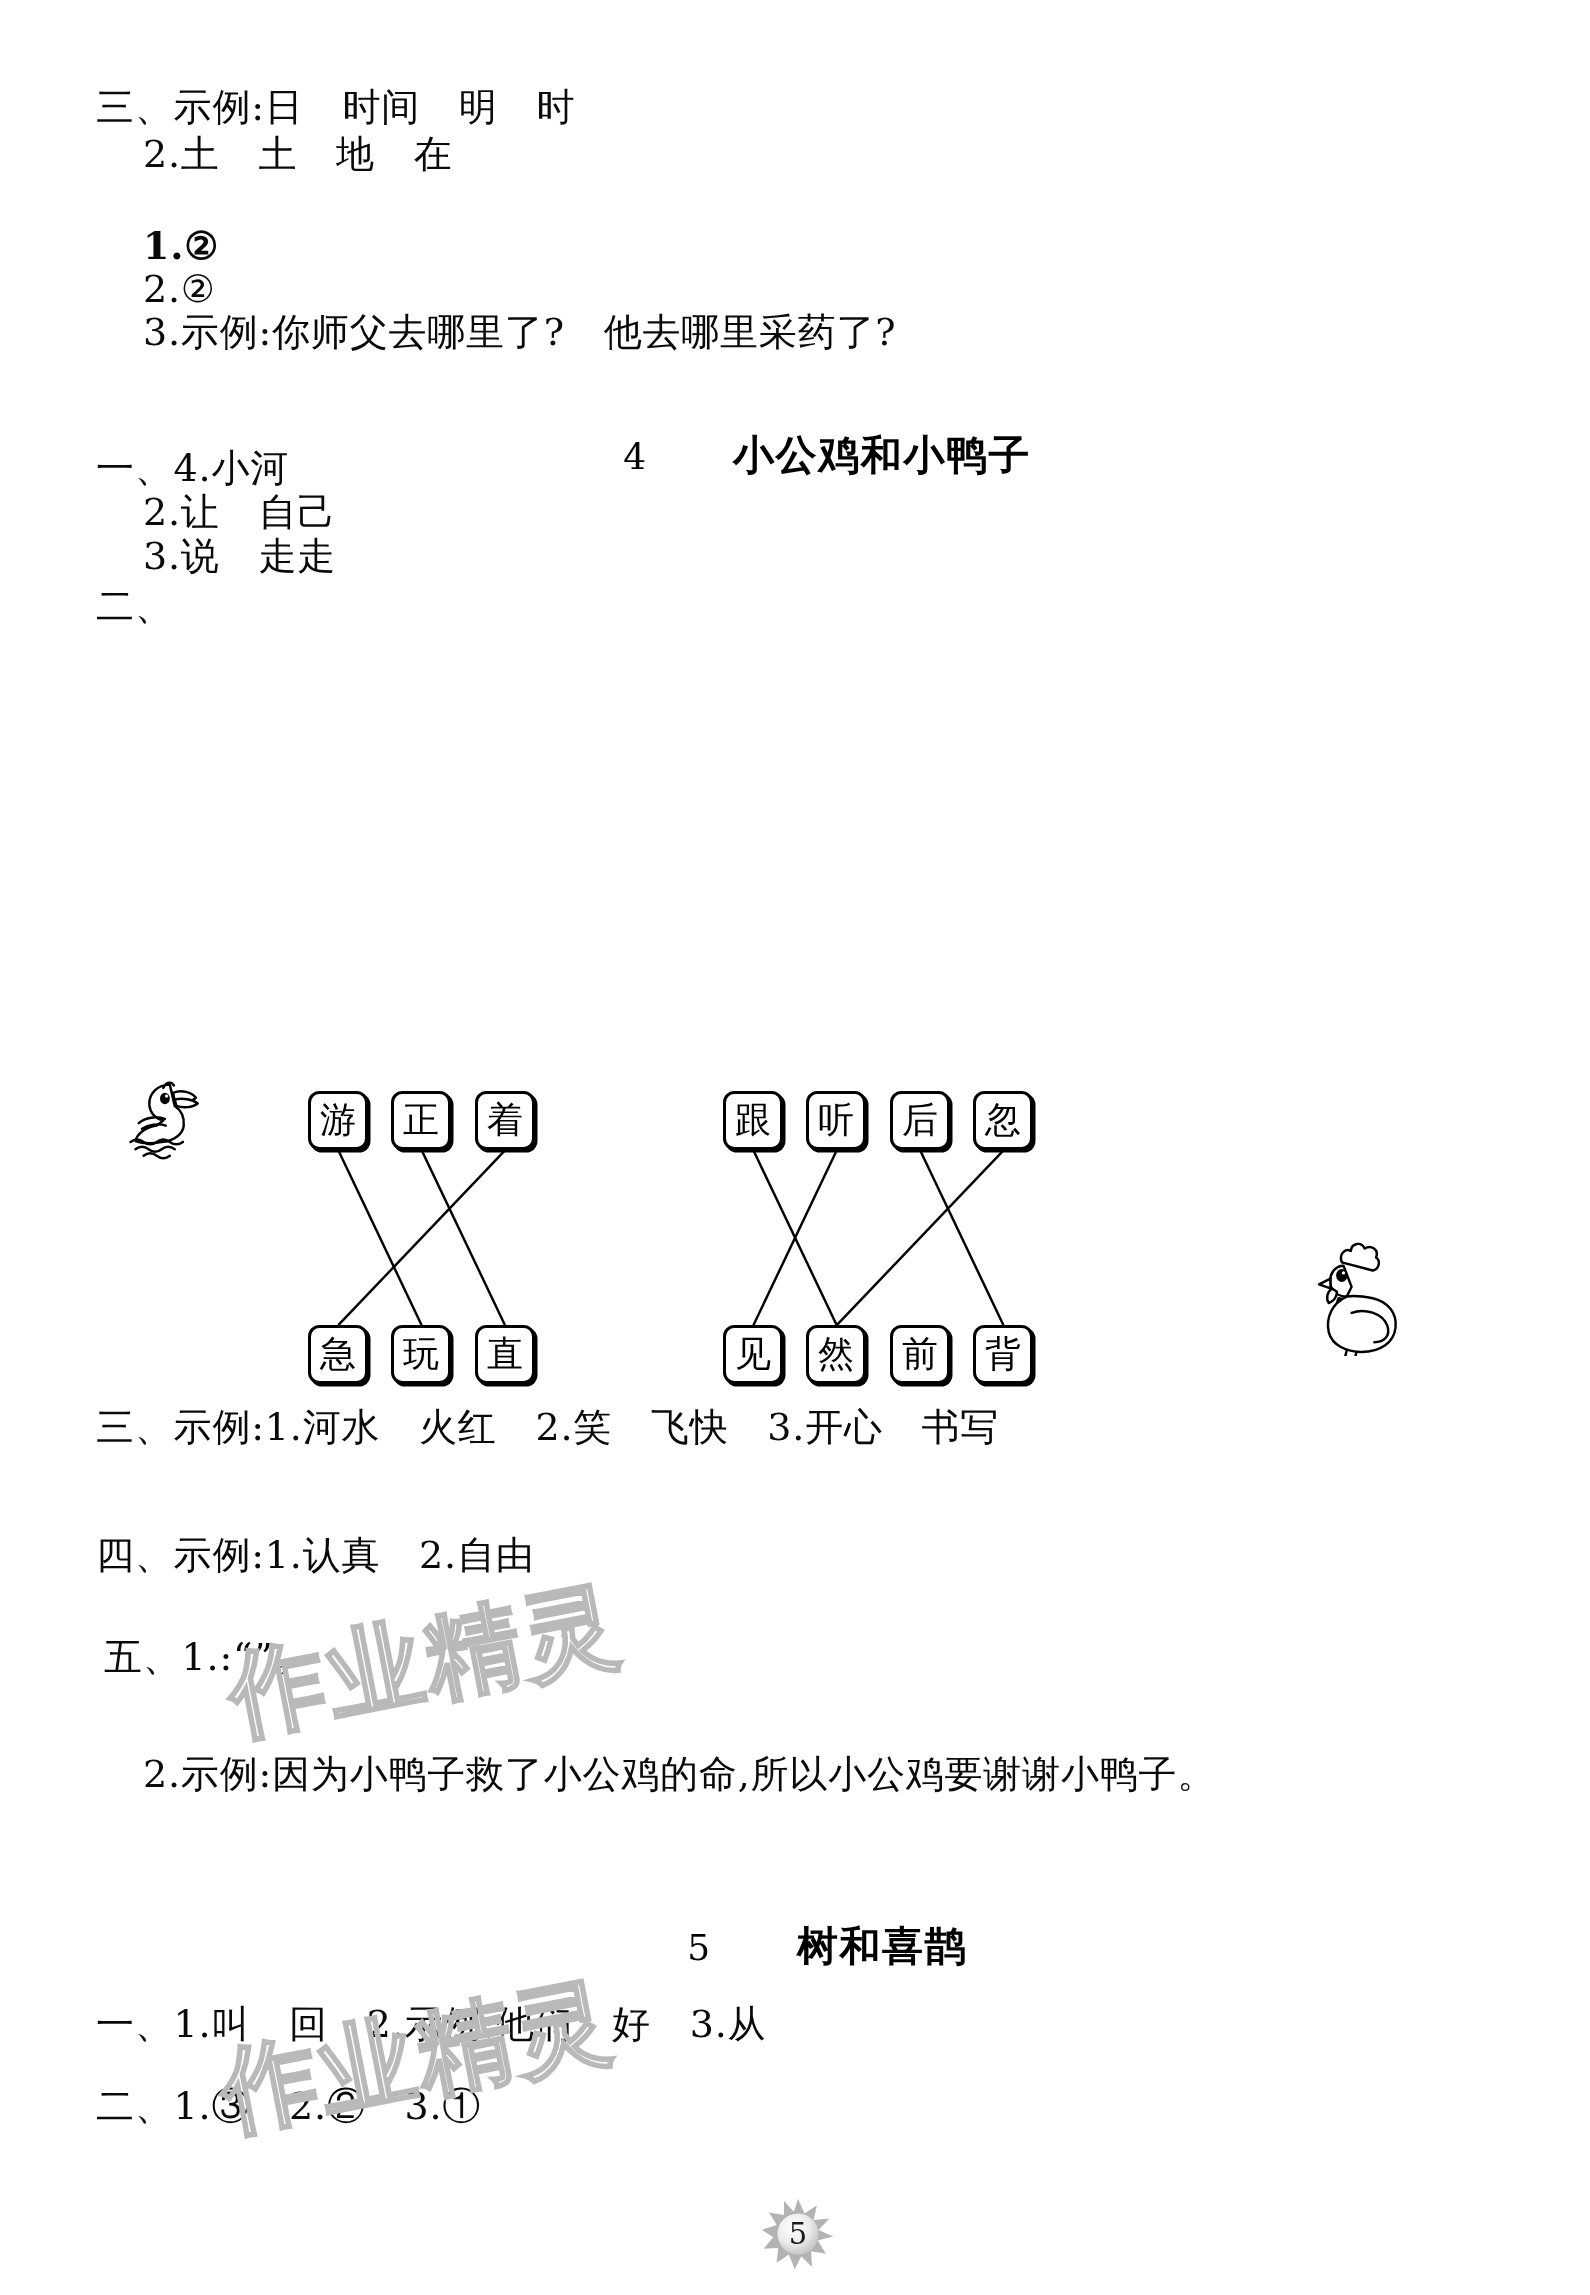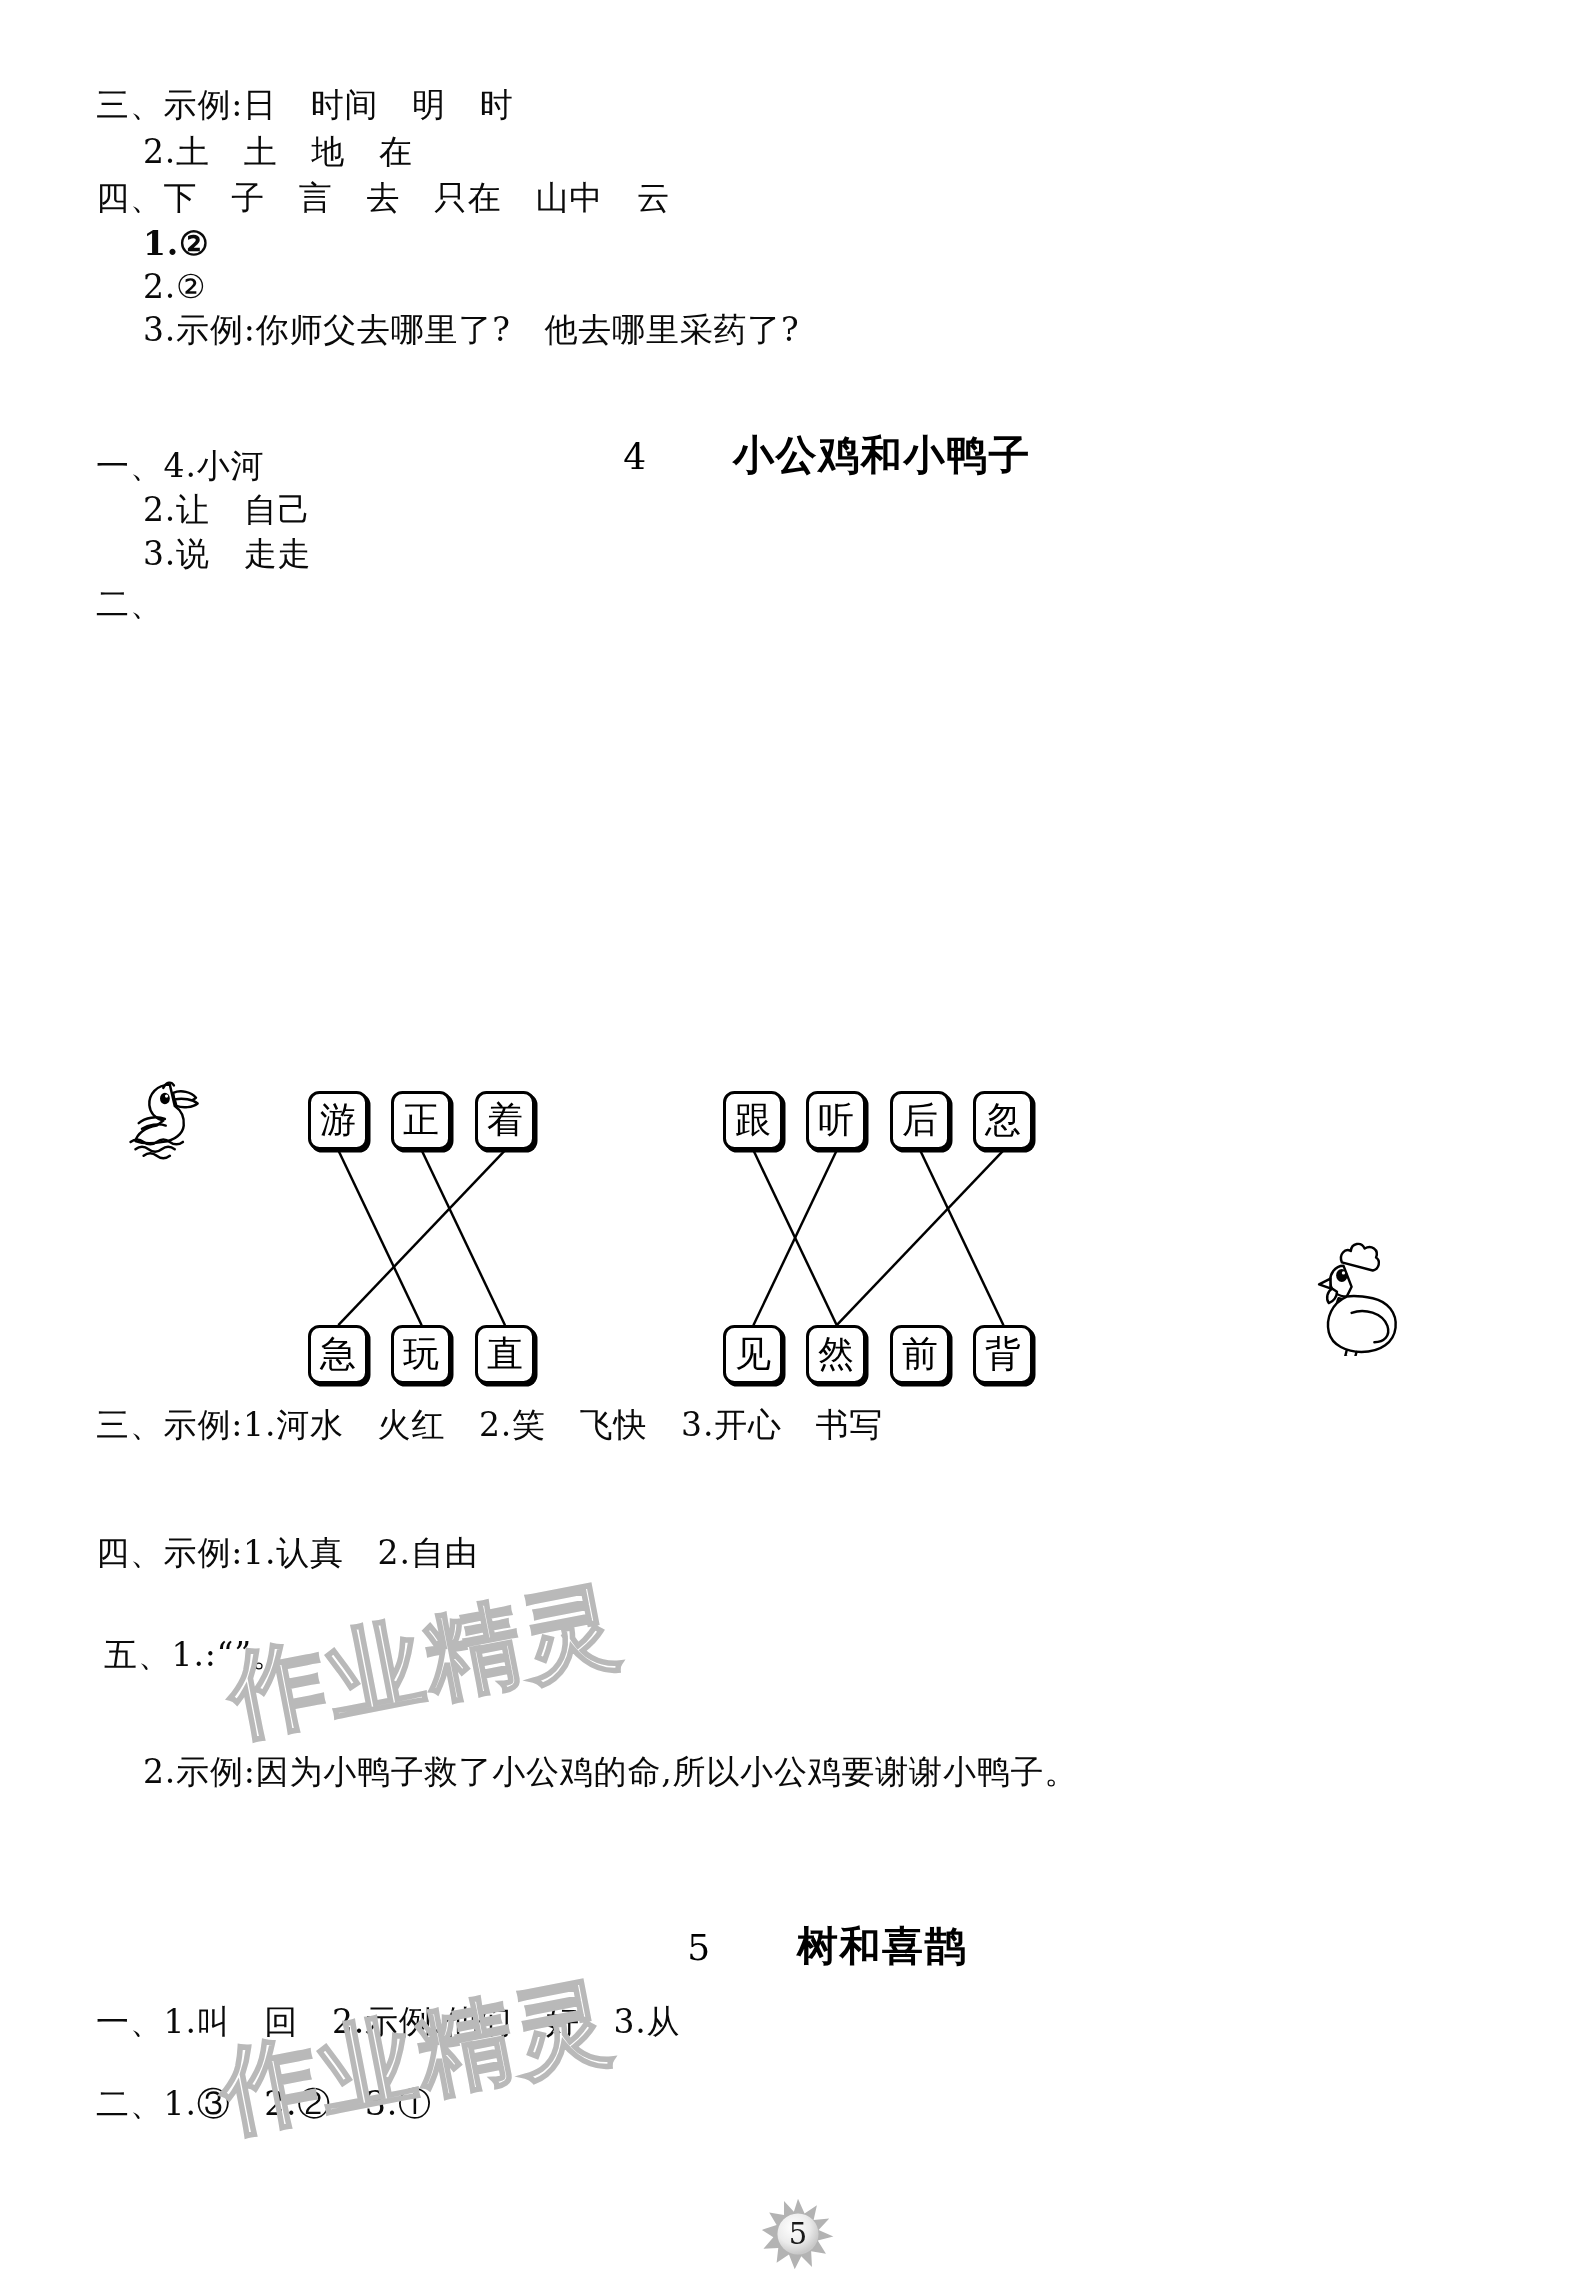--- a/index.html
+++ b/index.html
@@ -14,21 +14,21 @@
     background: #ffffff;
     font-family: "DejaVu Serif", "Liberation Serif", serif;
     color: #000000;
     overflow: hidden;
   }
 
   
   .ans-line {
     position: absolute;
     white-space: pre;
-    font-size: 33px;
+    font-size: 38px;
     line-height: 1;
     letter-spacing: 0.8px;
     color: #0a0a0a;
   }
 
   
   .lesson-title {
     position: absolute;
     width: 1591px;
     left: 0;
@@ -113,21 +113,20 @@
 
   svg { display: block; }
 </style>
 </head>
 <body>
 
 <div class="page">
 
   <div class="ans-line" style="left:96px; top:88px;">三、示例:日　时间　明　时</div>
   <div class="ans-line" style="left:143px; top:135px;">2.土　土　地　在</div>
-  <div class="ans-line" style="left:96px; top:181px;">四、下　子　言　去　只在　山中　云</div>
   <div class="ans-line" style="left:143px; top:227px;font-weight:bold;">1.②</div>
   <div class="ans-line" style="left:143px; top:270px;">2.②</div>
   <div class="ans-line" style="left:143px; top:313px;">3.示例:你师父去哪里了?　他去哪里采药了?</div>
 
   <div class="lesson-title" style="top:380px;">
     <span class="num">4</span><span>　　</span><span>小公鸡和小鸭子</span>
   </div>
 
   <div class="ans-line" style="left:96px; top:449px;">一、4.小河</div>
   <div class="ans-line" style="left:143px; top:493px;">2.让　自己</div>

